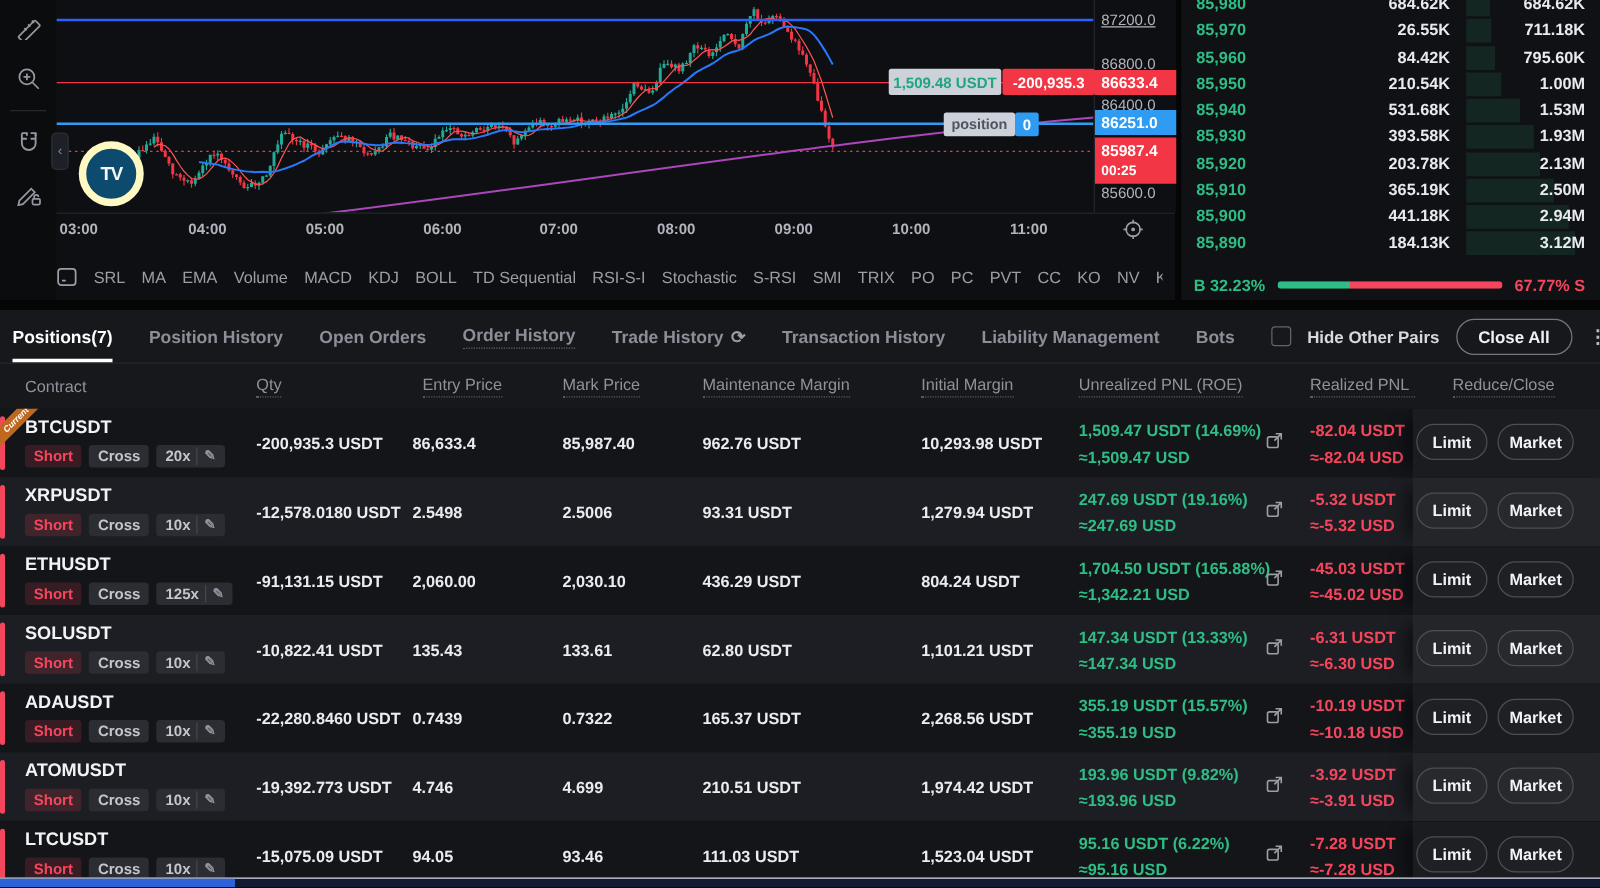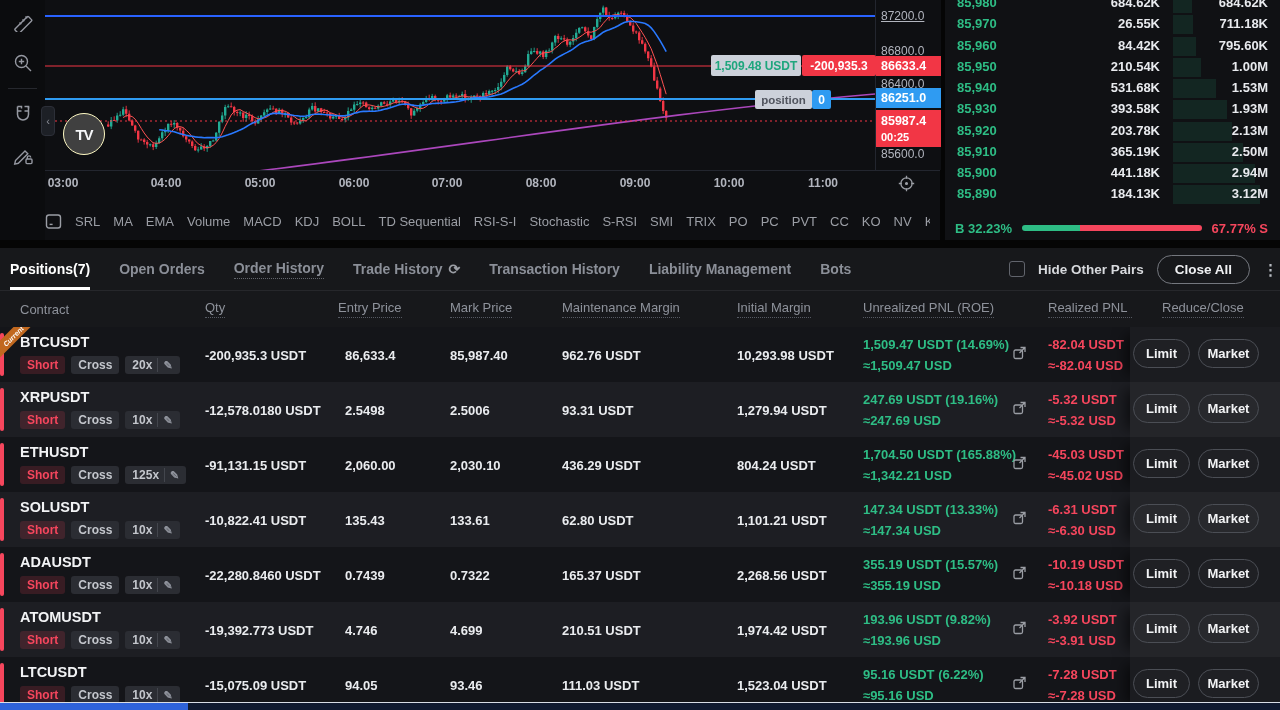--- a/index.html
+++ b/index.html
@@ -8,21 +8,21 @@
   
   #chart-sec{position:absolute;left:0;top:0;width:940px;height:240px;background:#0e0f12;}
   #toolbar{position:absolute;left:0;top:0;width:45px;height:240px;background:#0b0c0e;z-index:7;}
   .tool{width:45px;height:42px;display:flex;align-items:center;justify-content:center;color:#9598a1;}
   .tb-div{height:1px;background:#26282e;margin:4px 8px;}
   #plot{position:absolute;left:45px;top:0;width:830px;height:170px;overflow:hidden;}
   #collapse{position:absolute;left:41px;top:106px;width:12px;height:28px;background:#1d2026;
     border:1px solid #2c2f38;border-radius:4px;color:#8b8f98;display:flex;align-items:center;
     justify-content:center;font-size:11px;z-index:8;}
   #tvlogo{position:absolute;left:63px;top:113px;width:40px;height:40px;border-radius:50%;
-    background:#404040;border:1px solid #fef9c3;display:flex;align-items:center;justify-content:center;
+    background:#0c4a6e;border:6px solid #fef9c3;display:flex;align-items:center;justify-content:center;
     color:#f5f6f8;font-weight:bold;font-size:15px;z-index:6;letter-spacing:-1px;}
   #paxis{position:absolute;left:875px;top:0;width:65px;height:170px;border-left:1px solid #23262f;background:#0e0f12;z-index:5;}
   .alabel{position:absolute;left:5px;color:#b2b5be;font-size:12px;}
   .abadge{position:absolute;left:0;width:65px;color:#fff;font-weight:bold;font-size:12.5px;
     display:flex;align-items:center;padding-left:5px;box-sizing:border-box;}
   #ab-entry{top:56px;height:20px;background:#f23645;}
   #ab-pos{top:88px;height:20px;background:#2f9bf2;}
   #ab-last{top:110px;height:37px;background:#f23645;flex-direction:column;align-items:flex-start;justify-content:center;line-height:16px;}
   #ab-last .cd{font-size:11px;font-weight:bold;}
   .cbadge{position:absolute;display:flex;align-items:center;justify-content:center;
@@ -78,21 +78,21 @@
   .cname{position:absolute;left:20px;top:7px;font-size:14.5px;font-weight:bold;color:#f2f3f5;}
   .badges{position:absolute;left:20px;top:29px;display:flex;gap:6px;align-items:center;}
   .badge{font-size:12px;font-weight:bold;border-radius:3px;padding:2px 7px;line-height:14px;}
   .b-short{color:#f6465d;background:rgba(246,70,93,0.16);}
   .b-gray{color:#c3c6cc;background:#2b2d33;}
   .b-lev{display:flex;align-items:center;gap:5px;color:#c3c6cc;background:#2b2d33;}
   .b-lev .pen{color:#8e929b;border-left:1px solid #43464d;padding-left:5px;font-size:11px;}
   .cell{position:absolute;top:50%;transform:translateY(-50%);font-size:13px;font-weight:600;color:#eaecef;white-space:nowrap;}
   .cell.two{line-height:21px;}
   .unreal{color:#2ebd85;} .real{color:#f6465d;}
-  .c-qty{left:205px;} .c-entry{left:345px;} .c-mark{left:450px;} .c-maint{left:562px;}
+  .c-qty{left:205px;} .c-entry{left:330px;} .c-mark{left:450px;} .c-maint{left:562px;}
   .c-init{left:737px;} .c-unreal{left:863px;} .c-real{left:1048px;}
   .cell.c-real{width:80px;overflow:hidden;}
   .share{position:absolute;left:1012px;top:50%;transform:translateY(-50%);color:#9b9ea5;z-index:2;}
   .rpanel{position:absolute;left:1130px;top:0;bottom:0;width:150px;background:rgba(255,255,255,0.03);
     box-shadow:-12px 0 14px -8px rgba(0,0,0,0.6);}
   .btn{position:absolute;top:12px;height:29px;border:1px solid #4b4e55;border-radius:15px;
     background:rgba(255,255,255,0.02);color:#f2f3f5;font-size:13px;font-weight:bold;
     display:flex;align-items:center;justify-content:center;box-sizing:border-box;}
   .btn.limit{left:3px;width:57px;} .btn.market{left:68px;width:61px;}
   .th.c-rc{left:1162px;}
@@ -297,20 +297,23 @@
     </div>
   </div>
 
   <div id="panel">
     <div id="tabs">
       <span id="tab-items" style="display:flex;">
           <div class="tab active">
             <span>Positions(7)</span>
           </div>
           <div class="tab">
+            <span>Position History</span>
+          </div>
+          <div class="tab">
             <span>Open Orders</span>
           </div>
           <div class="tab">
             <span class="dotted">Order History</span>
           </div>
           <div class="tab">
             <span>Trade History</span>
             <span class="refresh">⟳</span>
           </div>
           <div class="tab">

